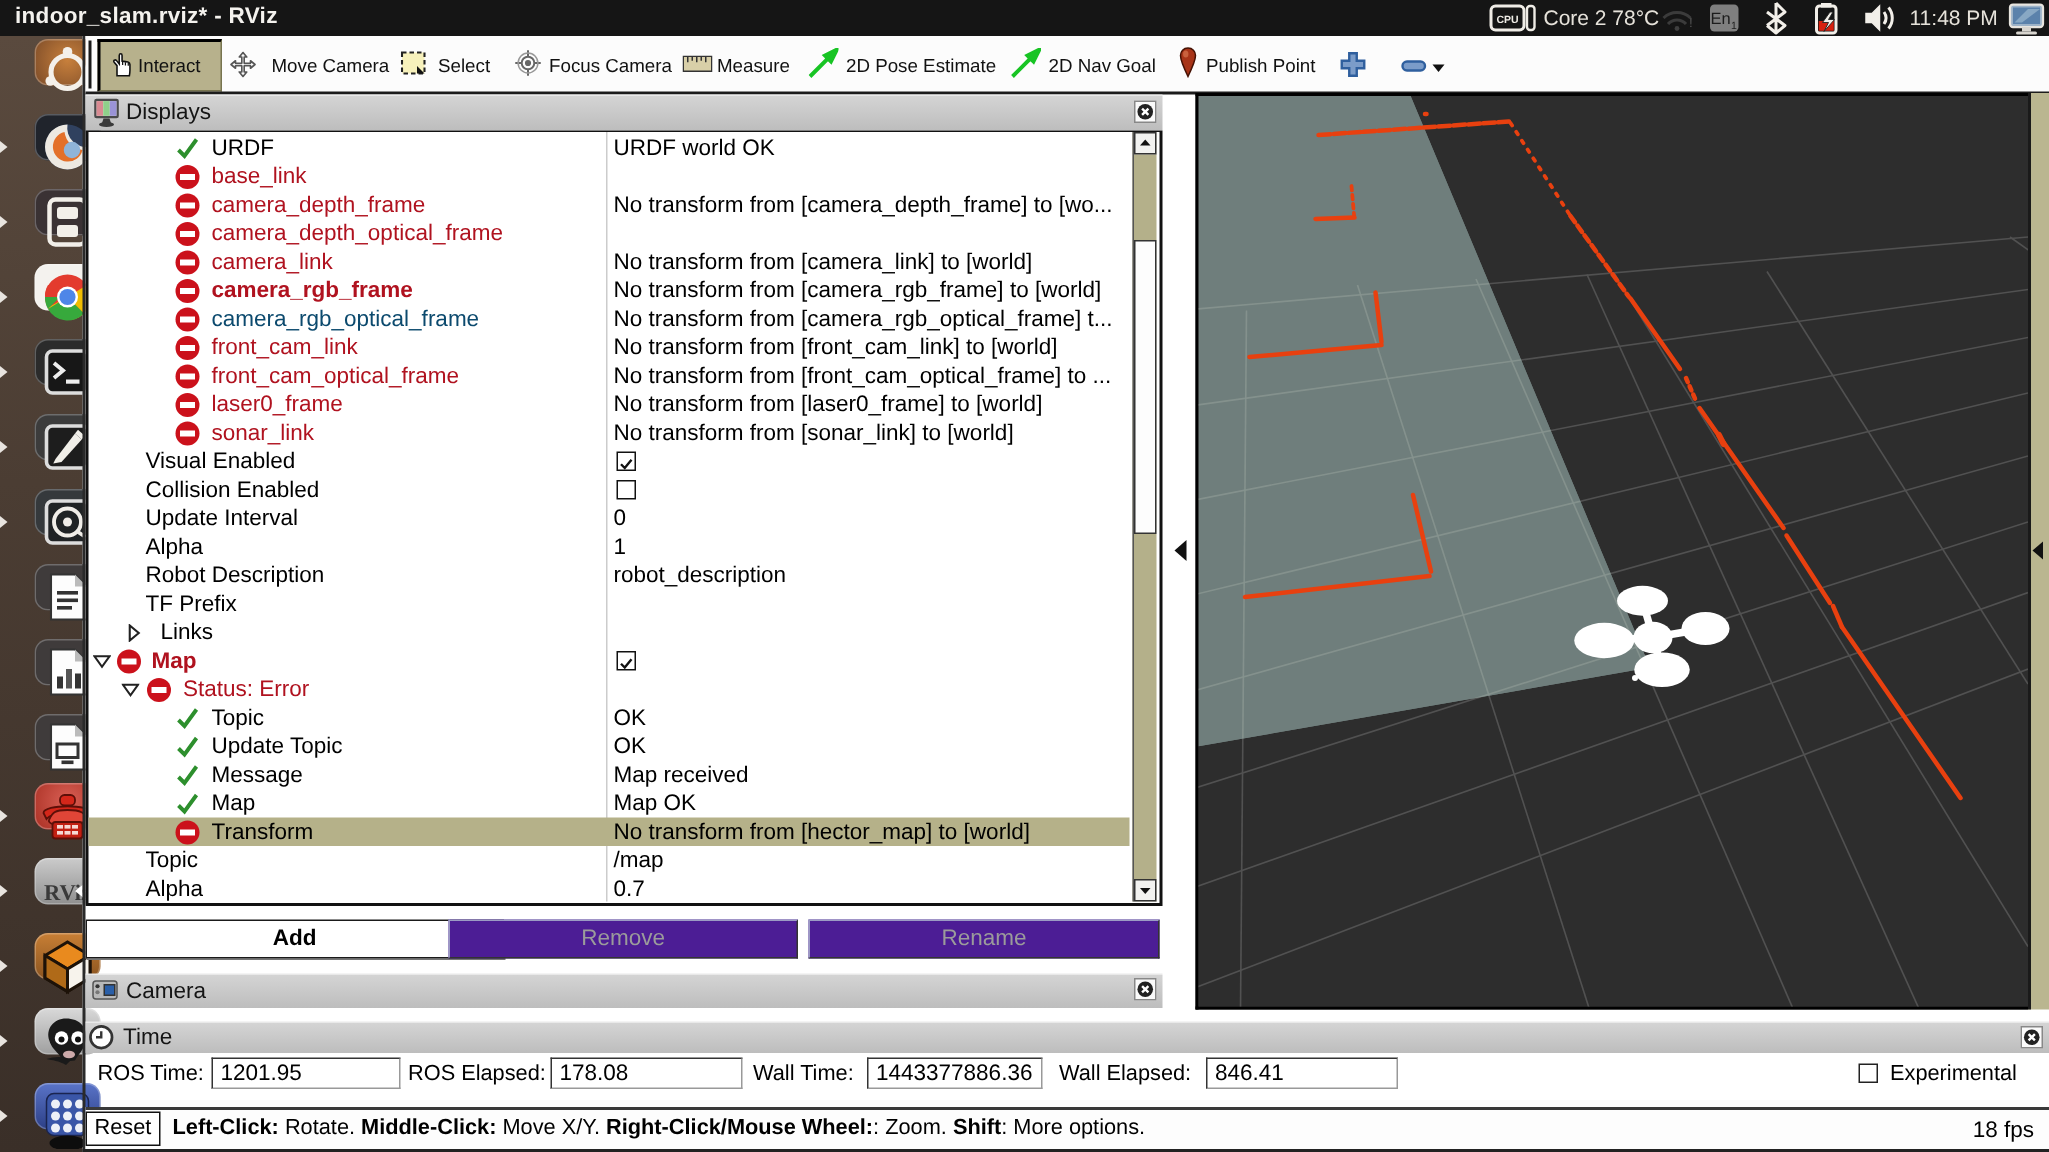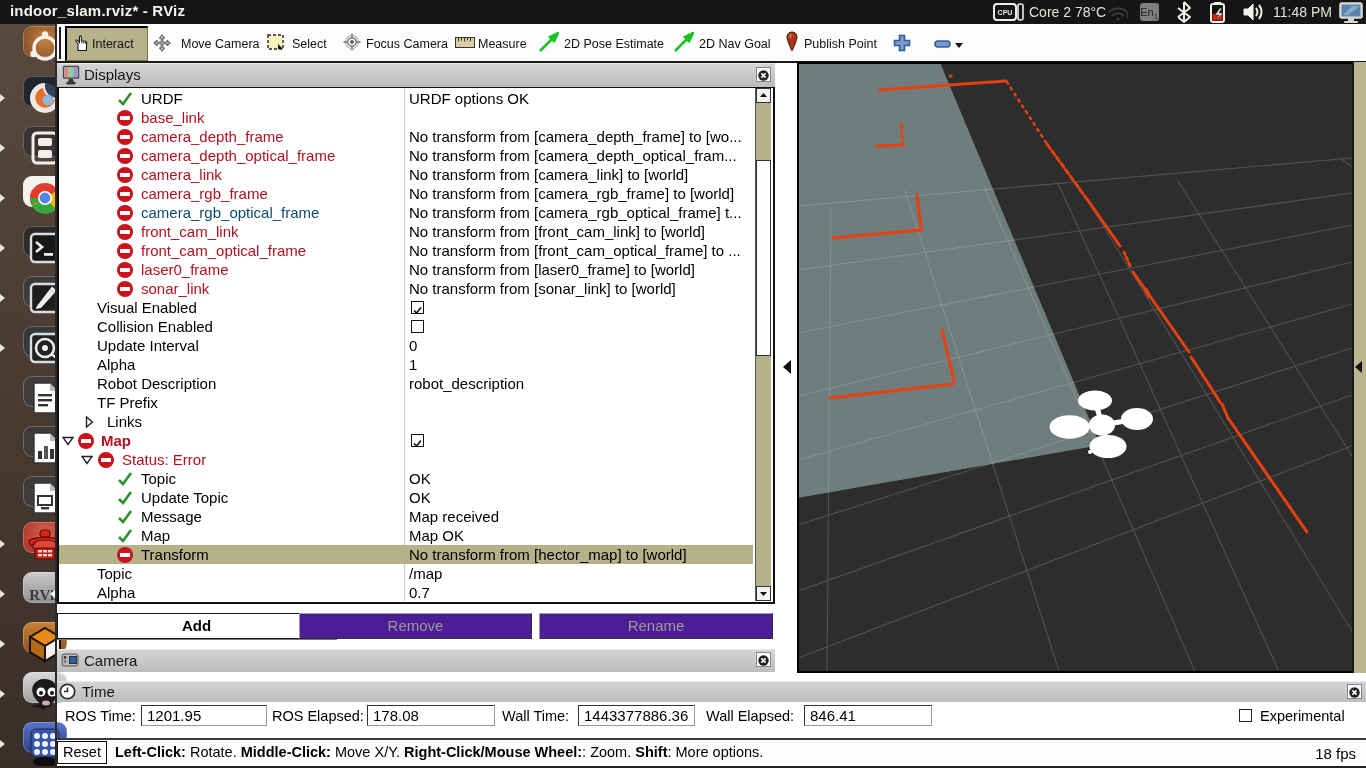--- a/index.html
+++ b/index.html
@@ -289,54 +289,53 @@
       <circle cx="6.5" cy="6.5" r="5.2" fill="#222"></circle>
       <path d="M4.4 4.4 L8.6 8.6 M8.6 4.4 L4.4 8.6" stroke="#fff" stroke-width="1.6"></path>
     </svg></div>
 <div id="tree">
 <div class="coldiv"></div>
 <div class="row" style="top:1px;">
       <svg class="abs" style="left:58px;top:2px" width="16" height="16" viewBox="0 0 16 16">
         <path d="M2 9 L6 13 L14 2" fill="none" stroke="#2d8f2d" stroke-width="2.6"></path>
       </svg>
       <div class="rlab" style="left:82px;color:#000;">URDF</div>
-      <div class="rval">URDF options OK</div>
+      <div class="rval">URDF world OK</div>
     </div>
 <div class="row" style="top:20px;">
       <div class="erricon" style="left:58px;top:2px;">
         <div class="errbar"></div>
       </div>
       <div class="rlab" style="left:82px;color:#b0121f;">base_link</div>
     </div>
 <div class="row" style="top:39px;">
       <div class="erricon" style="left:58px;top:2px;">
         <div class="errbar"></div>
       </div>
       <div class="rlab" style="left:82px;color:#b0121f;">camera_depth_frame</div>
       <div class="rval">No transform from [camera_depth_frame] to [wo...</div>
     </div>
 <div class="row" style="top:58px;">
       <div class="erricon" style="left:58px;top:2px;">
         <div class="errbar"></div>
       </div>
       <div class="rlab" style="left:82px;color:#b0121f;">camera_depth_optical_frame</div>
-      <div class="rval">No transform from [camera_depth_optical_fram...</div>
     </div>
 <div class="row" style="top:77px;">
       <div class="erricon" style="left:58px;top:2px;">
         <div class="errbar"></div>
       </div>
       <div class="rlab" style="left:82px;color:#b0121f;">camera_link</div>
       <div class="rval">No transform from [camera_link] to [world]</div>
     </div>
 <div class="row" style="top:96px;">
       <div class="erricon" style="left:58px;top:2px;">
         <div class="errbar"></div>
       </div>
-      <div class="rlab" style="left:82px;color:#b0121f;">camera_rgb_frame</div>
+      <div class="rlab" style="left:82px;color:#b0121f;font-weight:bold;">camera_rgb_frame</div>
       <div class="rval">No transform from [camera_rgb_frame] to [world]</div>
     </div>
 <div class="row" style="top:115px;">
       <div class="erricon" style="left:58px;top:2px;">
         <div class="errbar"></div>
       </div>
       <div class="rlab" style="left:82px;color:#0c4a6e;">camera_rgb_optical_frame</div>
       <div class="rval">No transform from [camera_rgb_optical_frame] t...</div>
     </div>
 <div class="row" style="top:134px;">

